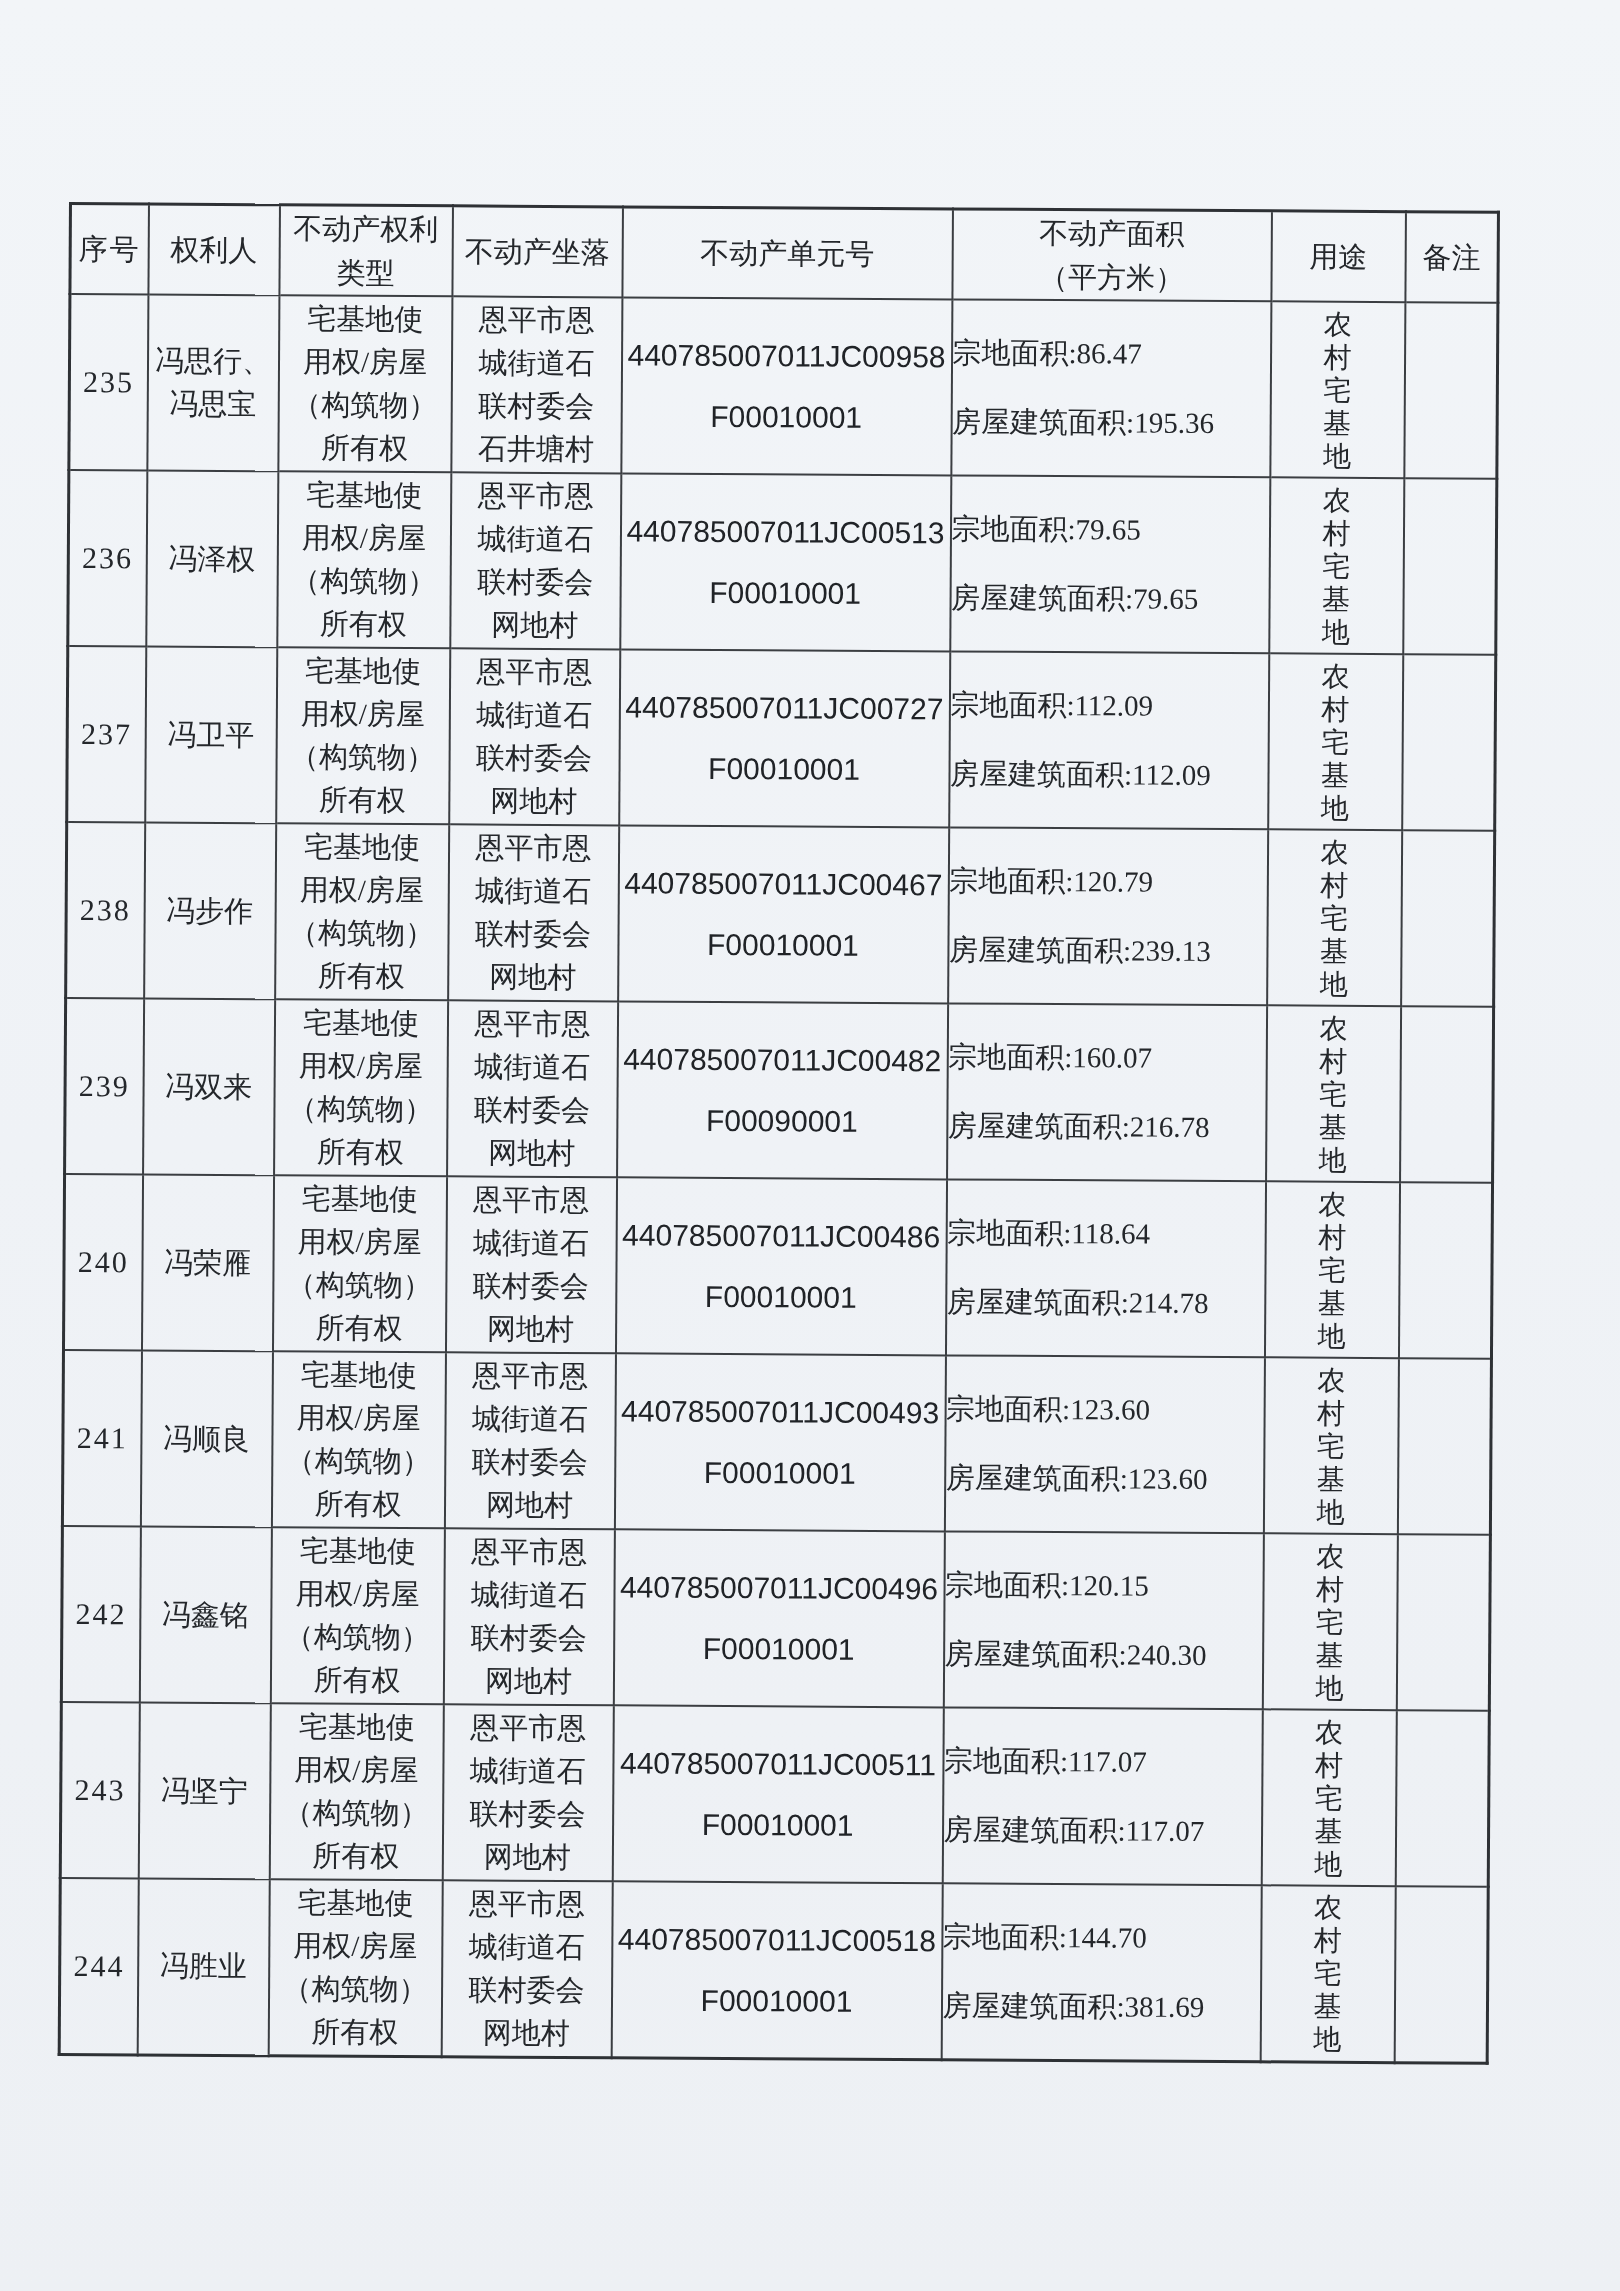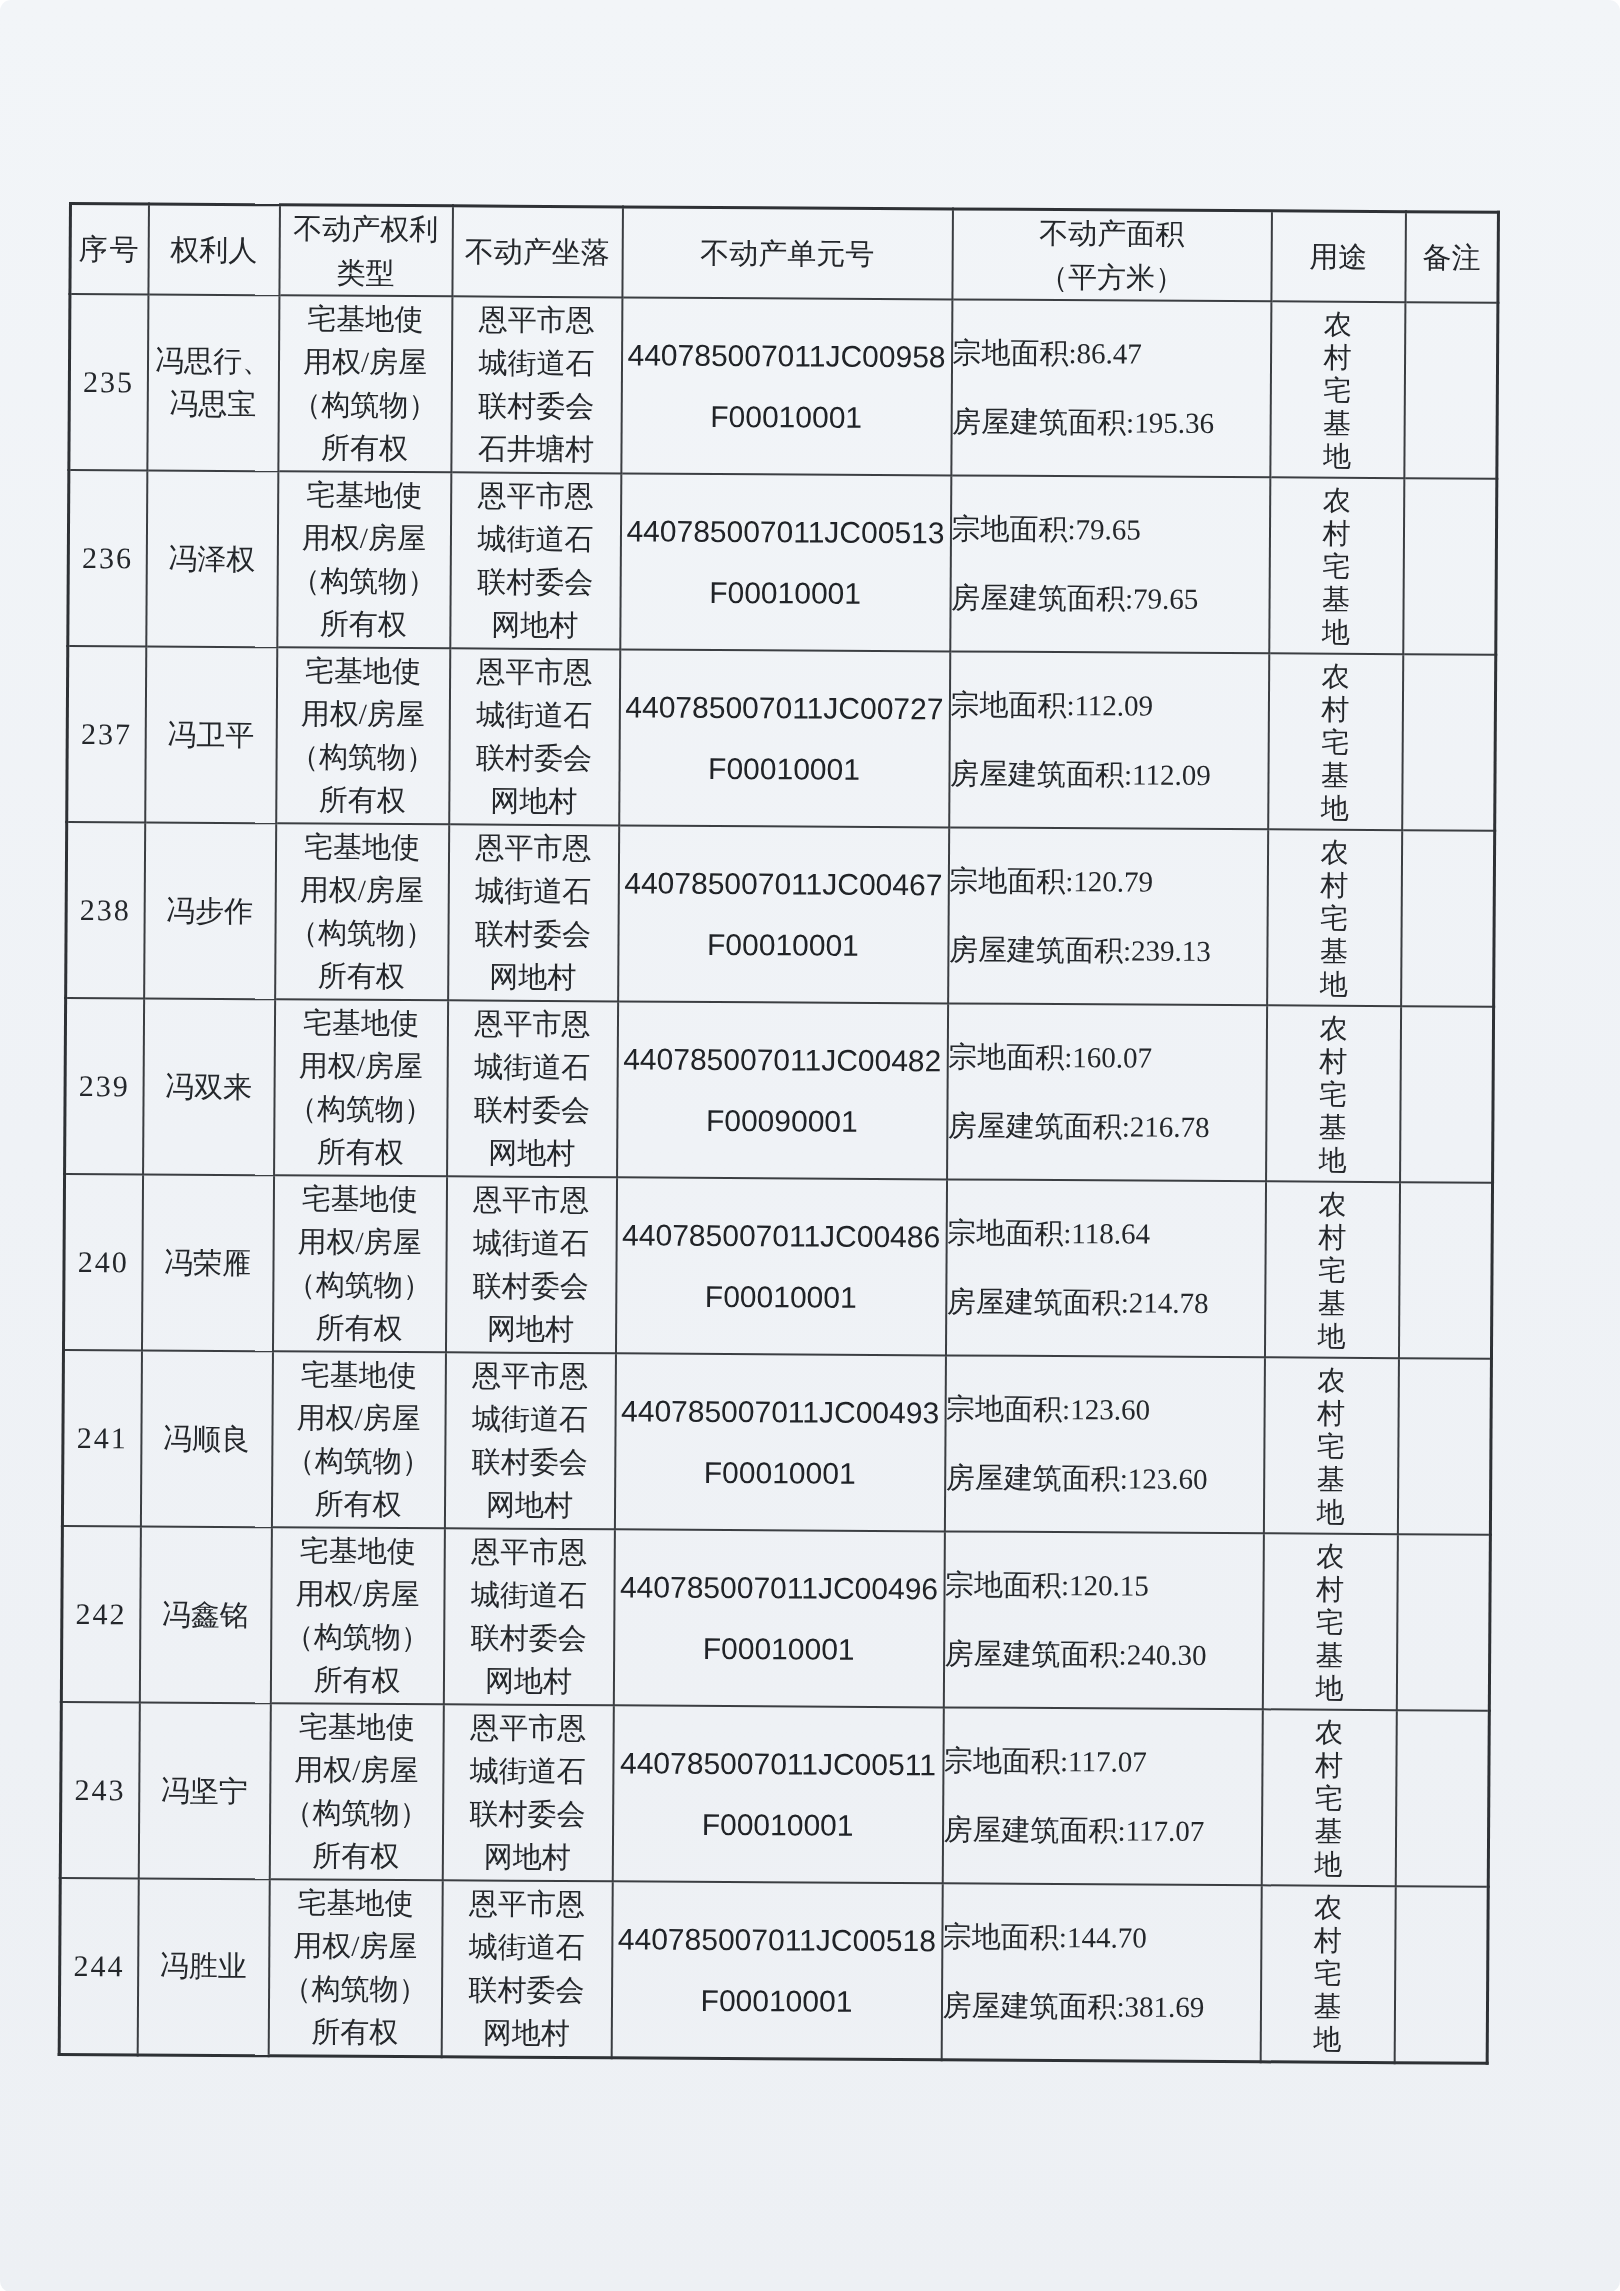--- a/index.html
+++ b/index.html
@@ -9,21 +9,20 @@
     height: 2292px;
     overflow: hidden;
     font-family: "Liberation Serif", "DejaVu Serif", serif;
   }
   .sheet {
     position: absolute;
     left: 0; top: 0;
     width: 1620px;
     height: 2292px;
     background: linear-gradient(180deg, #f2f5f8 0%, #eff2f6 50%, #edf0f4 100%);
-    border-radius: 11px;
   }
   .table-wrap {
     position: absolute;
     left: 69px;
     top: 202px;
     transform: rotate(0.35deg);
     transform-origin: 0 0;
   }
   table.reg {
     border-collapse: collapse;

